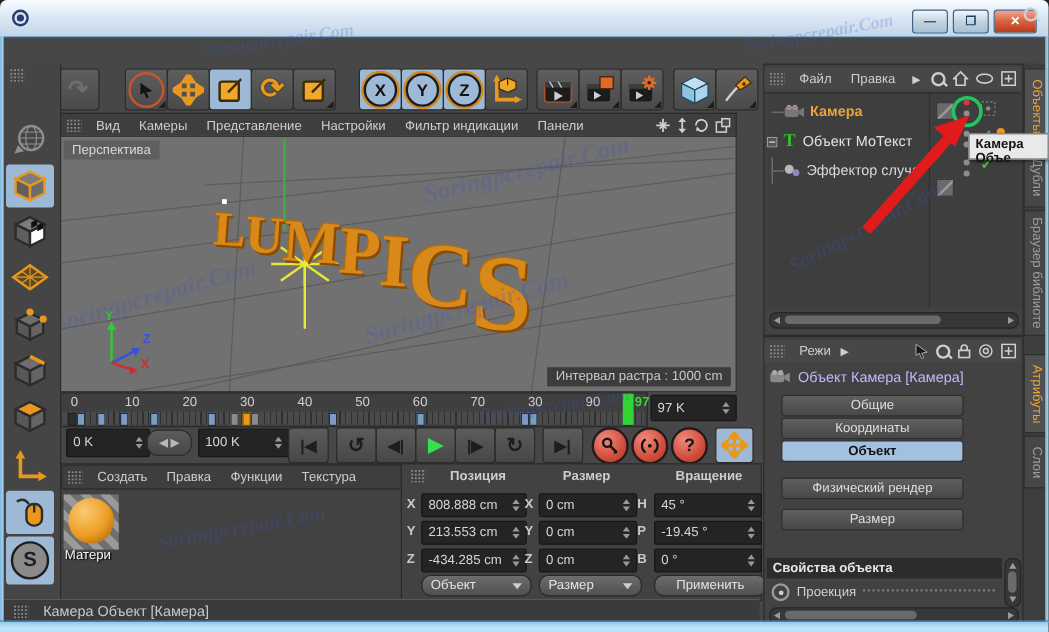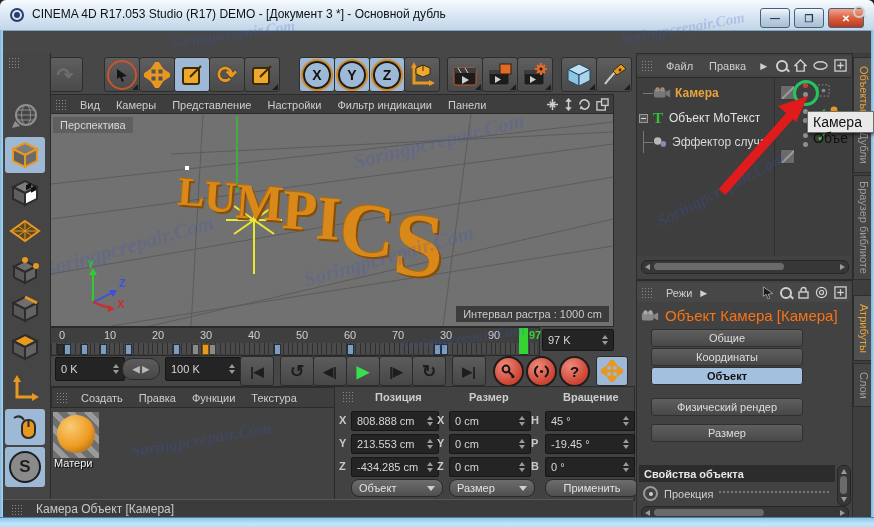--- a/index.html
+++ b/index.html
@@ -88,21 +88,21 @@
   .slashbox{width:13px;height:13px;background:#6a6a6a;border:1px solid #3a3a3a;position:relative;overflow:hidden;}
   .slashbox::after{content:"";position:absolute;left:-2px;top:5px;width:20px;height:2px;background:#9a9a9a;transform:rotate(-45deg);}
   .attrtab{position:absolute;left:14px;width:150px;height:16px;border:1px solid #303030;border-radius:3px;
     background:linear-gradient(#5f5f5f,#484848);color:#dedede;font-size:11px;display:flex;align-items:center;justify-content:center;}
   .attrtab.active{background:#a3c0de;color:#111;font-weight:bold;}
   #righttabs{left:852px;top:53px;width:20px;height:464px;background:#3e3e3e;border-left:1px solid #2b2b2b;}
   .vtab{position:absolute;left:0;width:19px;color:#9c9c9c;font-size:11px;writing-mode:vertical-rl;
         display:flex;align-items:center;justify-content:center;background:#464646;border:1px solid #2e2e2e;border-radius:0 3px 3px 0;}
   .vtab.active{color:#e8a33d;background:#505050;}
   #tooltip{left:807px;top:111px;height:16px;background:#e9e9e9;border:1px solid #6f6f6f;color:#111;
-    font-size:14px;padding:2px 5px;z-index:30;box-shadow:1px 2px 3px rgba(0,0,0,.5);}
+    font-size:11px;padding:2px 5px;z-index:30;box-shadow:1px 2px 3px rgba(0,0,0,.5);font-weight:bold;}
   
   .sbar-h{position:absolute;height:12px;background:#373737;border:1px solid #262626;border-radius:6px;}
   .sbar-h .thumb{position:absolute;top:2px;height:7px;background:#6a6a6a;border-radius:4px;}
   .sbar-v{position:absolute;width:12px;background:#373737;border:1px solid #262626;border-radius:6px;}
   .sbar-v .thumb{position:absolute;left:2px;width:7px;background:#6a6a6a;border-radius:4px;}
   .arrow-sm{position:absolute;width:0;height:0;}
   #statusbar{left:3px;top:499px;width:630px;height:18px;background:#3b3b3b;border-top:1px solid #585858;display:flex;align-items:center;}
   .radio{width:11px;height:11px;border-radius:50%;border:2px solid #9a9a9a;display:flex;align-items:center;justify-content:center;}
   .radio i{width:4px;height:4px;border-radius:50%;background:#cfcfcf;}
   .dotted-leader{flex:1;border-bottom:2px dotted #777;margin:0 6px 4px 6px;}
@@ -112,21 +112,20 @@
 <body>
 
 <div id="stage">
 
   <div class="abs" id="titlebar">
     <svg class="abs" style="left:9px;top:7px" width="16" height="16" viewBox="0 0 16 16">
         <circle cx="8" cy="8" r="7" fill="#2a3c6e"></circle>
         <circle cx="8" cy="8" r="5" fill="#d8e4f4"></circle>
         <circle cx="8" cy="8" r="3" fill="#2a3c6e"></circle>
       </svg>
-    <span class="abs txt" style="left:32px;top:7px;color:#111;font-size:12px">CINEMA 4D R17.053 Studio (R17) DEMO - [Документ 3 *] - Основной дубль</span>
     <div class="abs" style="left:760px;top:8px;display:flex;gap:4px">
       <div class="wbtn">
           <span>—</span>
         </div>
       <div class="wbtn">
           <span>❐</span>
         </div>
       <div class="wbtn close">
           <span>✕</span>
         </div>
@@ -764,21 +763,21 @@
           </svg>
       </div>
     </div>
     <div class="abs" style="left:4px;top:26px;display:flex;align-items:center;gap:6px">
       <svg width="18" height="14" viewBox="0 0 20 14">
           <rect x="1" y="3" width="13" height="9" rx="2" fill="#888"></rect>
           <polygon points="14,6 19,3 19,12 14,9" fill="#888"></polygon>
           <circle cx="5" cy="3" r="2.4" fill="#aaa"></circle>
           <circle cx="10.5" cy="3" r="2.4" fill="#aaa"></circle>
         </svg>
-      <span style="color:#f97316;font-size:15px">Объект Камера [Камера]</span>
+      <span style="color:#c4b5fd;font-size:12px">Объект Камера [Камера]</span>
     </div>
     <div class="attrtab" style="top:48px">
         <span>Общие</span>
       </div>
     <div class="attrtab" style="top:67px">
         <span>Координаты</span>
       </div>
     <div class="attrtab active" style="top:86px">
         <span>Объект</span>
       </div>

